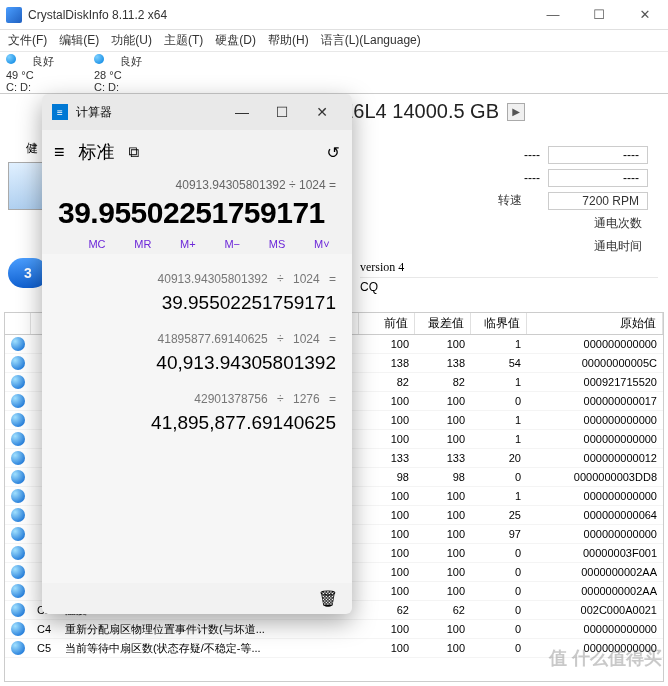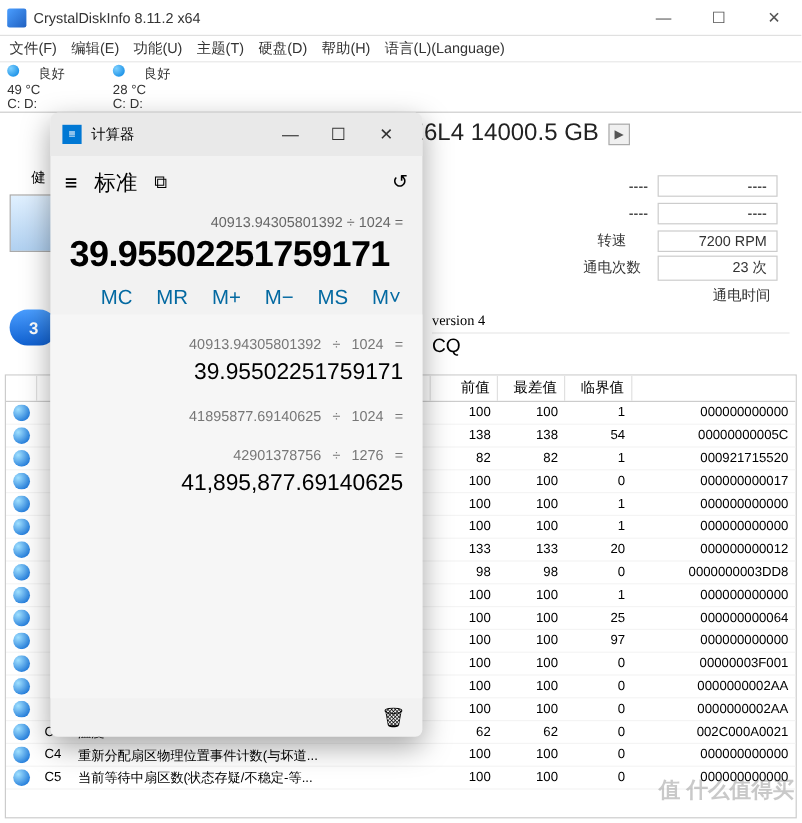--- a/index.html
+++ b/index.html
@@ -25,21 +25,21 @@
 .play-btn { width:18px; height:18px; border:1px solid #aaa; background:#f0f0f0; display:flex; align-items:center; justify-content:center; font-size:10px; color:#555;}
 .stats { margin-top: 20px; }
 .stat-row { display: flex; justify-content: flex-end; align-items: center; gap: 8px; height: 23px; padding-right: 10px; }
 .stat-label { font-size: 12px; color: #333; min-width: 60px; text-align: center; }
 .stat-val { font-size: 12px; color: #333; border: 1px solid #ccc; background:#fff; padding: 1px 8px; min-width: 100px; text-align: right; }
 .dash-row { display:flex; justify-content:flex-end; gap:8px; padding-right:10px; height:23px; align-items:center;}
 .dash { font-size:12px; min-width:60px; text-align:right;}
 .dash-box { border:1px solid #ccc; min-width:100px; height:18px; text-align:right; padding:1px 8px; font-size:12px;}
 
 .ver-row { font-size:12px; margin-left:350px; padding:2px 0;font-family:Liberation Serif, serif;}
-.acq-row { font-size:16px; margin-left:350px; padding:2px 0; border-top:1px solid #e8e8e8;}
+.acq-row { font-size:12px; margin-left:350px; padding:2px 0; border-top:1px solid #e8e8e8;}
 
 .blue-btn { position:absolute; left:8px; top:258px; width:40px; height:30px; background:linear-gradient(#4a9eff,#1060d0); border-radius:15px; color:#fff; font-size:14px; display:flex; align-items:center; justify-content:center; font-weight:bold;}
 .preview-box { position:absolute; left:8px; top:162px; width:38px; height:48px; border:1px solid #aaa; background:linear-gradient(#e0f0ff,#b0d0f0);}
 .side-label { position:absolute; left:26px; top:140px; font-size:12px;}
 
 
 .table-wrap { position: absolute; left: 4px; top: 312px; right: 4px; bottom: 4px; border: 1px solid #ccc; overflow: hidden; background:#fff;}
 .thead { display: flex; background: #fff; border-bottom: 1px solid #ccc; height: 22px; font-size: 12px; }
 .thead > div { padding: 2px 6px; border-right: 1px solid #e0e0e0; text-align: right; }
 .c-ico { width: 26px; }
@@ -61,21 +61,21 @@
 .calc-ico { width:16px; height:16px; background:#0078d4; margin-right:8px; display:flex; align-items:center; justify-content:center; color:#fff; font-size:10px;}
 .calc-t { font-size: 12px; flex: 1; }
 .calc-wb { width: 40px; text-align: center; font-size: 14px; color: #333; }
 .calc-head { height: 44px; display: flex; align-items: center; padding: 0 12px; gap: 14px; }
 .calc-burger { font-size: 18px; }
 .calc-mode { font-size: 18px; font-weight: 500; }
 .calc-keep { font-size: 15px; }
 .calc-hist { margin-left: auto; font-size: 16px; }
 .calc-expr { text-align: right; padding: 4px 16px; font-size: 12px; color: #666; }
 .calc-result { text-align: left; padding: 0 16px; font-size: 30px; font-weight: 600; letter-spacing: -0.5px; }
-.calc-mem { display: flex; justify-content: space-around; padding: 8px 8px 4px; font-size: 17px; color: #0369a1; margin-left: 24px; }
+.calc-mem { display: flex; justify-content: space-around; padding: 8px 8px 4px; font-size: 11px; color: #6d28d9; margin-left: 24px; }
 .calc-history { flex: 1; overflow: auto; padding: 8px 16px; background:#f6f6f6;}
 .calc-hitem { margin: 10px 0 18px; text-align: right; }
 .calc-hx { font-size: 12px; color: #777; word-spacing: 6px; }
 .calc-hr { font-size: 19px; font-weight: 500; margin-top: 6px; }
 .calc-trash { text-align: right; padding: 6px 14px; font-size: 16px; }
 
 .watermark { position:absolute; right:6px; bottom:16px; font-size:18px; color:rgba(120,120,120,0.4); font-weight:bold;}
 </style>
 </head>
 <body>
@@ -132,21 +132,20 @@
     <div class="dash-row">
         <span class="dash">----</span>
         <span class="dash-box">----</span>
       </div>
     <div class="stat-row">
         <span class="stat-label">转速</span>
         <span class="stat-val">7200 RPM</span>
       </div>
     <div class="stat-row">
         <span class="stat-label">通电次数</span>
-        <span class="stat-val">23 次</span>
       </div>
     <div class="stat-row">
         <span class="stat-label">通电时间</span>
       </div>
   </div>
   <div class="ver-row">version 4</div>
   <div class="acq-row">CQ</div>
 </div>
 
 <div class="side-label">健</div>
@@ -154,20 +153,21 @@
 <div class="blue-btn">3</div>
 
 <div class="table-wrap">
   <div class="thead">
     <div class="c-ico"></div>
     <div class="c-id"></div>
     <div class="c-name"></div>
     <div class="c-cur">前值</div>
     <div class="c-wor">最差值</div>
     <div class="c-thr">临界值</div>
+    <div class="c-raw">原始值</div>
   </div>
   <div class="tbody" id="tbody">
       <div class="trow">
         <div class="c-ico">
           <div class="orb"></div>
         </div>
   <div class="c-id"></div>
   <div class="c-name" style="text-align:left"></div>
   <div class="c-cur">100</div>
   <div class="c-wor">100</div>
@@ -377,20 +377,21 @@
     <span>MS</span>
     <span>M˅</span>
   </div>
   <div class="calc-history" id="calc-hist">
       <div class="calc-hitem">
         <div class="calc-hx">40913.94305801392   ÷   1024  =</div>
         <div class="calc-hr">39.95502251759171</div>
       </div>
       <div class="calc-hitem">
         <div class="calc-hx">41895877.69140625   ÷   1024  =</div>
+        <div class="calc-hr">40,913.94305801392</div>
       </div>
       <div class="calc-hitem">
         <div class="calc-hx">42901378756   ÷   1276  =</div>
         <div class="calc-hr">41,895,877.69140625</div>
       </div>
     </div>
   <div class="calc-trash">🗑</div>
 </div>
 
 <div class="watermark">值 什么值得买</div>

